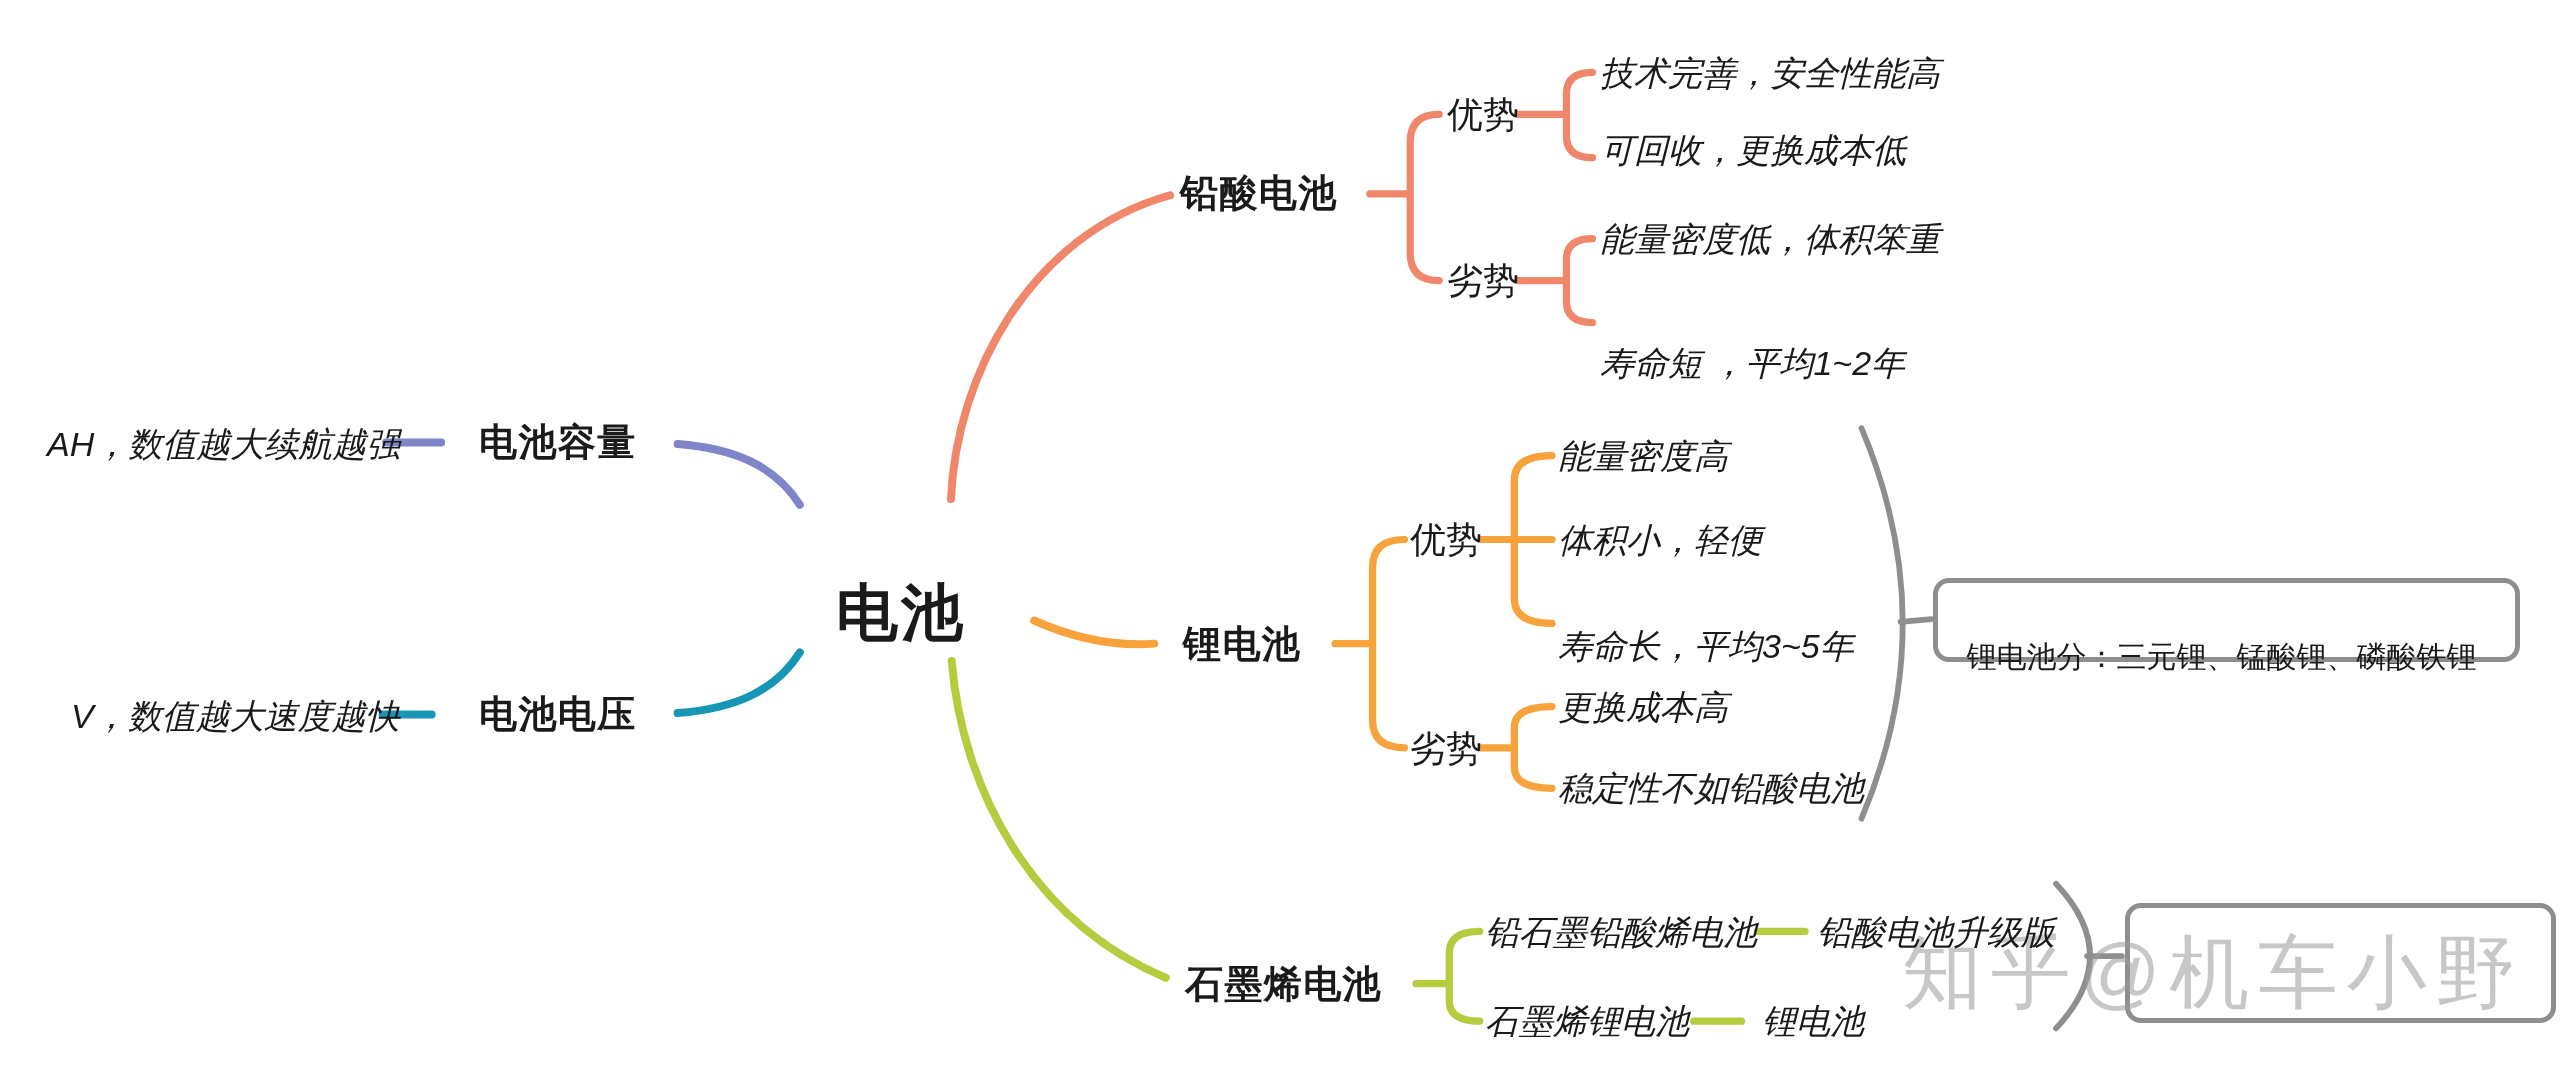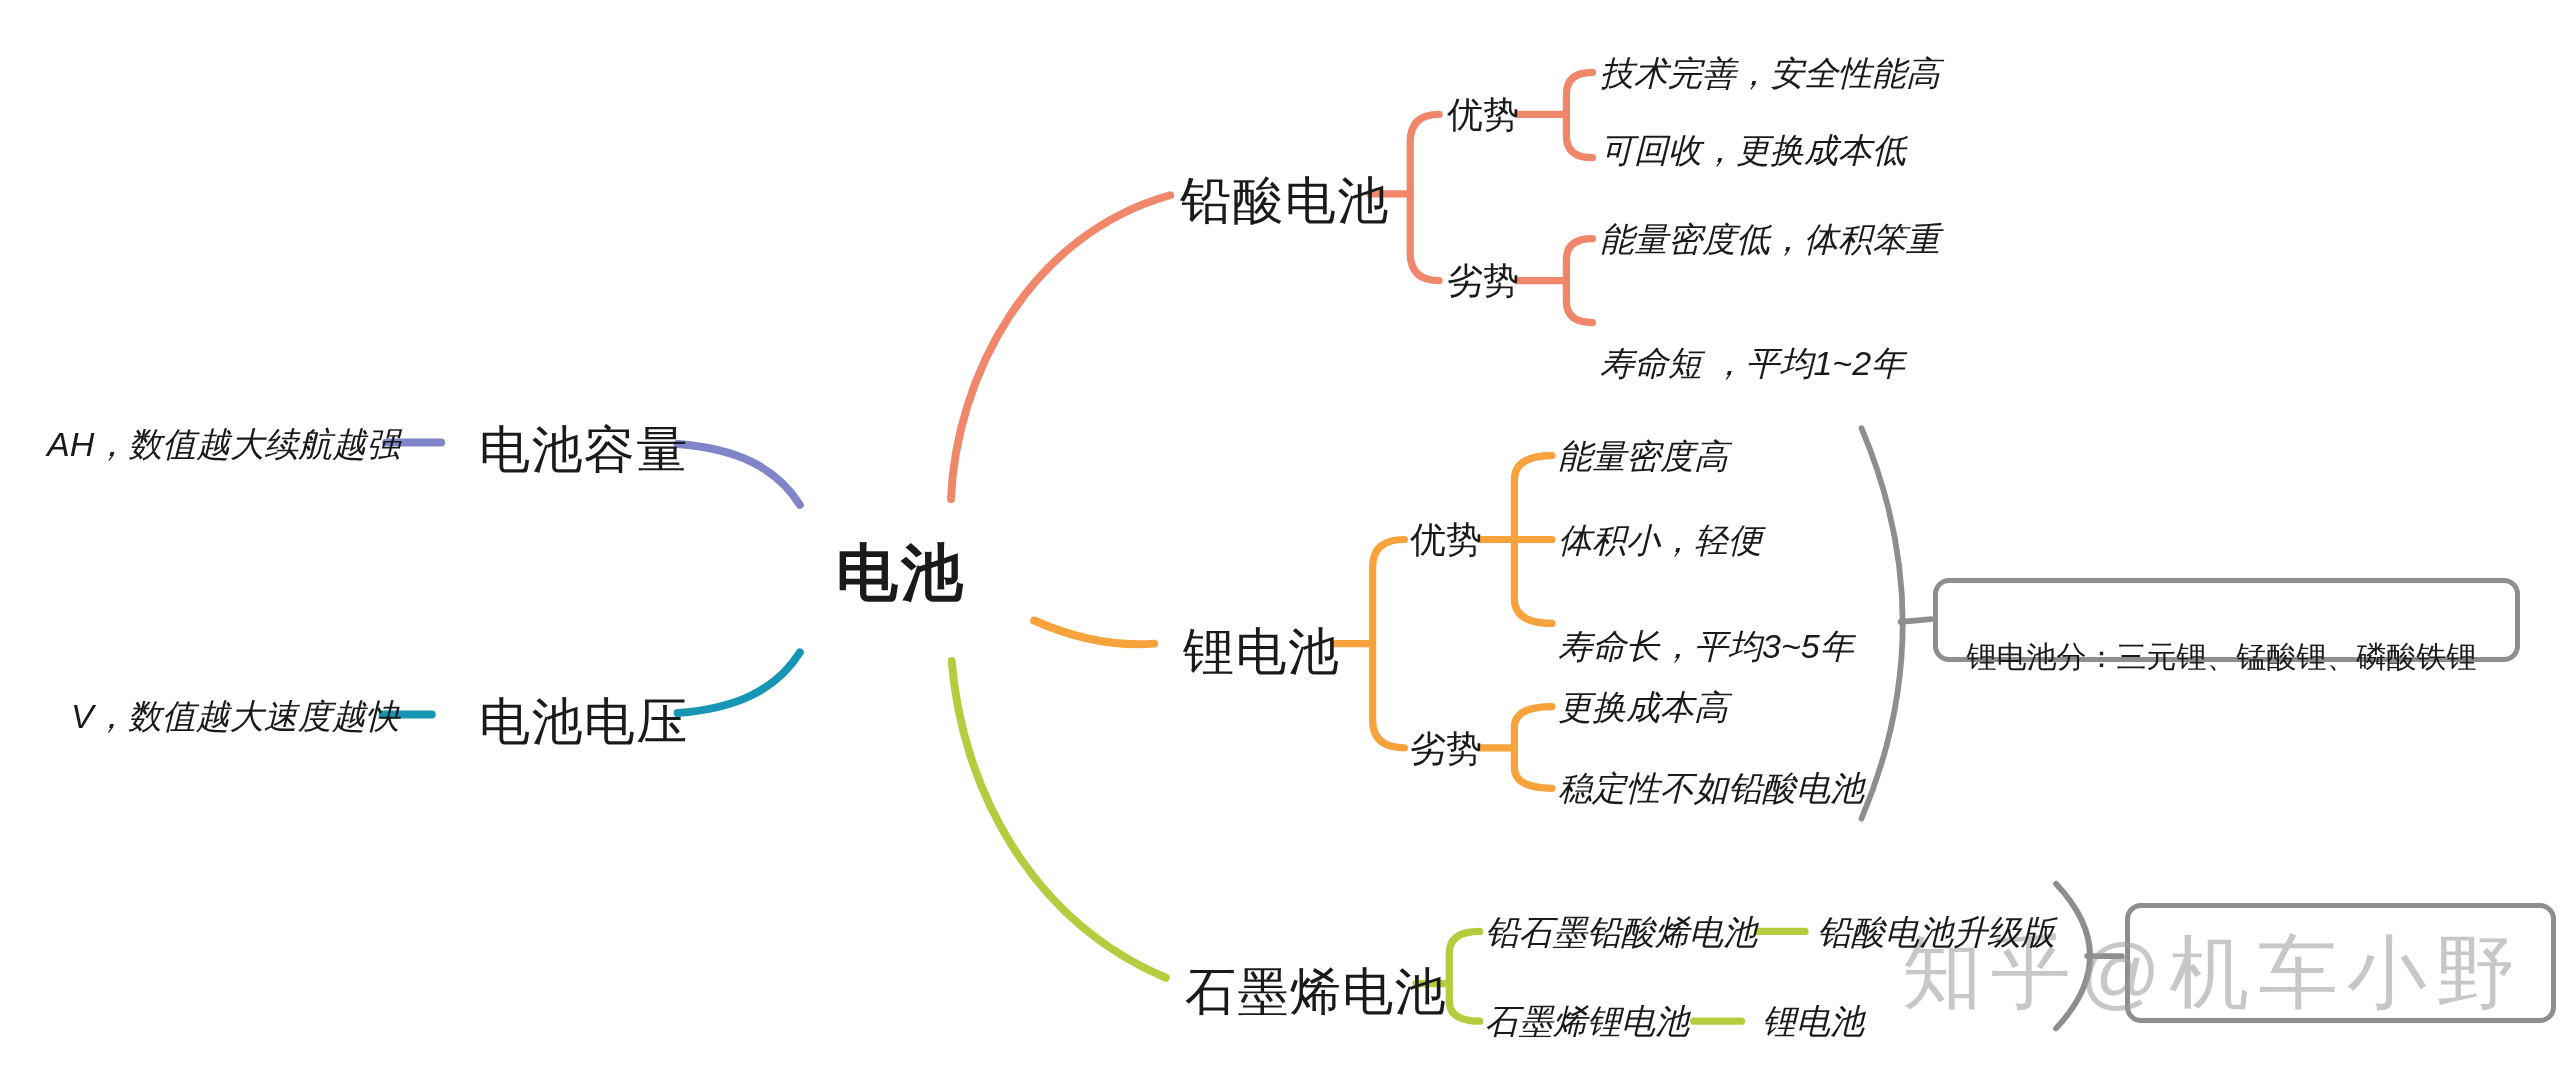--- a/index.html
+++ b/index.html
@@ -4,22 +4,22 @@
 <style>
   html,body{
     margin:0;padding:0;background:#ffffff;
     width:2576px;height:1066px;overflow:hidden;
     font-family:"Liberation Sans","DejaVu Sans",sans-serif;
     color:#1a1a1a;
   }
   .stage{position:relative;width:2576px;height:1066px;background:#fff;}
   svg.wires{position:absolute;left:0;top:0;z-index:0;}
   .lbl{position:absolute;white-space:nowrap;line-height:1.15;z-index:3;}
-  .root{font-size:62px;font-weight:bold;letter-spacing:2.9px;}
-  .branch{font-size:51px;font-weight:normal;letter-spacing:1.4px;}
+  .root{font-size:62px;font-weight:bold;letter-spacing:2.9px;margin-top:40px;}
+  .branch{font-size:38px;font-weight:bold;letter-spacing:1.4px;}
   .group{font-size:36px;font-weight:500;}
   .leaf{font-size:34px;font-style:italic;}
   .notebox{position:absolute;border:5px solid #8e8e8e;border-radius:16px;background:#fff;z-index:1;}
   .notetext{position:absolute;z-index:3;font-size:30px;margin-top:37px;}
   .notetext.wrap{white-space:normal;line-height:1.5;}
   .watermark{
     position:absolute;z-index:2;font-size:80px;letter-spacing:8.7px;
     color:#9b9b9b;opacity:0.55;font-weight:400;white-space:nowrap;
   }
 </style>

